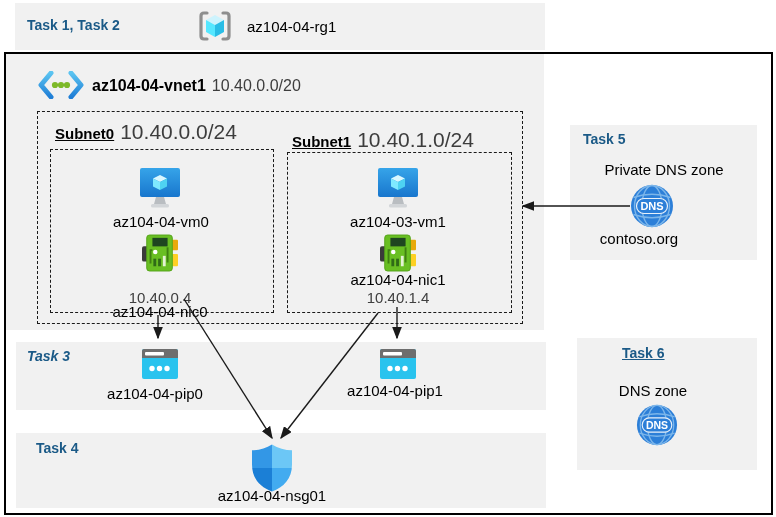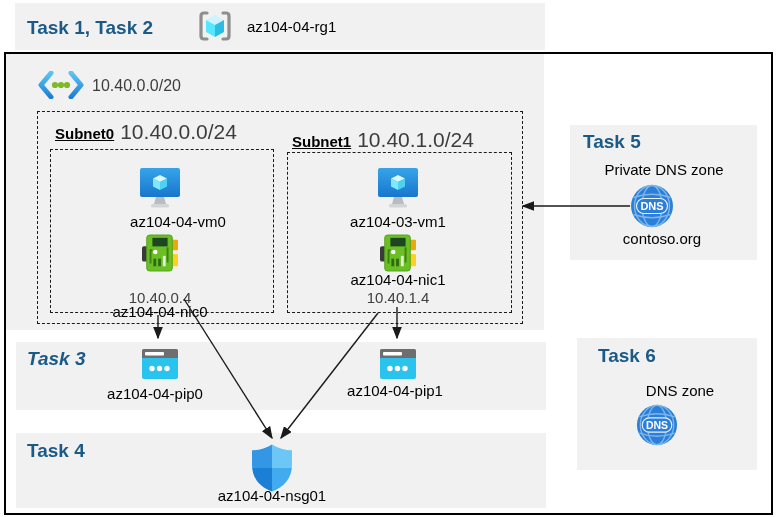--- a/index.html
+++ b/index.html
@@ -6,21 +6,21 @@
   body{
     width:776px;height:517px;position:relative;overflow:hidden;
     background:#ffffff;
     font-family:"Liberation Sans", sans-serif;
     -webkit-font-smoothing:antialiased;
   }
   .abs{position:absolute;}
   .panel{background:#f1f1f1;}
   .frame{border:2px solid #000;background:#fff;box-sizing:border-box;}
   .dashed{border:1px dashed #1a1a1a;box-sizing:border-box;}
-  .task-heading{font-size:19px;font-weight:bold;color:#1b5a87;white-space:nowrap;}
+  .task-heading{font-size:14px;font-weight:bold;color:#1b5a87;white-space:nowrap;}
   .res-label{font-size:15px;font-weight:normal;color:#000;white-space:nowrap;}
   .sec-text{font-size:15px;font-weight:normal;color:#404040;white-space:nowrap;}
   .ctr{text-align:center;}
   .row{display:flex;align-items:baseline;gap:6px;white-space:nowrap;}
   .vnet-name{font-size:16px;font-weight:bold;color:#000;}
   .vnet-cidr{font-size:16px;color:#3d3d3d;}
   .subnet-name{font-size:15px;font-weight:bold;color:#000;text-decoration:underline;}
   .subnet-cidr{font-size:21px;color:#3d3d3d;}
   svg{display:block;}
   #arrow-overlay{pointer-events:none;}
@@ -51,20 +51,21 @@
         <stop offset="1" stop-color="#1f7ed6"></stop>
     </linearGradient>
   </defs>
   <path d="M13 2 L3 14 L13 26" fill="none" stroke="url(#vng)" stroke-width="5" stroke-linecap="round" stroke-linejoin="round"></path>
   <path d="M33 2 L43 14 L33 26" fill="none" stroke="url(#vng)" stroke-width="5" stroke-linecap="round" stroke-linejoin="round"></path>
   <circle cx="17" cy="14" r="3.1" fill="#7db928"></circle>
   <circle cx="23" cy="14" r="3.1" fill="#7db928"></circle>
   <circle cx="29" cy="14" r="3.1" fill="#7db928"></circle>
 </svg>
 <div class="abs row" style="left:92px;top:77px;">
+  <span class="vnet-name">az104-04-vnet1</span>
   <span class="vnet-cidr">10.40.0.0/20</span>
 </div>
 
 <div class="abs dashed" style="left:37px;top:111px;width:486px;height:213px;"></div>
 
 <div class="abs row" style="left:55px;top:120px;">
   <span class="subnet-name">Subnet0</span>
   <span class="subnet-cidr">10.40.0.0/24</span>
 </div>
 <div class="abs dashed" style="left:50px;top:149px;width:224px;height:164px;"></div>
@@ -76,21 +77,21 @@
         <stop offset="1" stop-color="#1876cd"></stop>
     </linearGradient>
   </defs>
   <rect x="2" y="0" width="40" height="29" rx="2" fill="url(#vmg0)"></rect>
   <polygon points="22,7 29,10.5 22,14 15,10.5" fill="#d9f7ff"></polygon>
   <polygon points="15,10.5 22,14 22,22 15,18.5" fill="#7fe9ff"></polygon>
   <polygon points="29,10.5 22,14 22,22 29,18.5" fill="#4ed2f2"></polygon>
   <polygon points="18,29 26,29 28,36 16,36" fill="#b9bdc1"></polygon>
   <rect x="13" y="36" width="18" height="3.5" rx="1.5" fill="#d2d5d8"></rect>
 </svg>
-<div class="abs res-label ctr" style="left:103px;top:213px;width:150px;">az104-04-vm0</div>
+<div class="abs res-label ctr" style="left:86px;top:213px;width:150px;">az104-04-vm0</div>
 
 <svg class="abs" style="left:142px;top:234px;" width="36" height="38" viewBox="0 0 38 40">
   <rect x="0" y="13" width="8" height="16" rx="2" fill="#3a3a3a"></rect>
   <rect x="30" y="6" width="8" height="11" rx="1" fill="#e8a90a"></rect>
   <rect x="30" y="21" width="8" height="13" rx="1" fill="#fdd023"></rect>
   <rect x="5" y="1" width="27" height="38" rx="3" fill="#69bf23" stroke="#54a318" stroke-width="1"></rect>
   <rect x="11" y="4" width="16" height="9" fill="#1e4620"></rect>
   <path d="M9 31 V17 H11" fill="none" stroke="#3f8012" stroke-width="2"></path>
   <path d="M27 14 V30" fill="none" stroke="#3f8012" stroke-width="2"></path>
   <circle cx="14" cy="19" r="2.4" fill="#ffffff"></circle>
@@ -146,21 +147,21 @@
   <circle cx="22" cy="22" r="21" fill="#2c7fd8"></circle>
   <g fill="none" stroke="#7cb6ea" stroke-width="1.4">
     <ellipse cx="22" cy="22" rx="10" ry="20.5"></ellipse>
     <ellipse cx="22" cy="22" rx="17.5" ry="20.5"></ellipse>
     <path d="M3.5 13.5 Q22 7 40.5 13.5"></path>
     <path d="M3.5 30.5 Q22 37 40.5 30.5"></path>
   </g>
   <rect x="6.5" y="14.5" width="31" height="15" rx="7.5" fill="#2c7fd8" stroke="#e8f1fa" stroke-width="1.2"></rect>
   <text x="22" y="26" text-anchor="middle" font-size="11" font-weight="bold" fill="#ffffff" font-family="Liberation Sans, sans-serif">DNS</text>
 </svg>
-<div class="abs res-label ctr" style="left:576px;top:230px;width:172px;">contoso.org</div>
+<div class="abs res-label ctr" style="left:553px;top:230px;width:172px;">contoso.org</div>
 
 <div class="abs panel" style="left:16px;top:342px;width:530px;height:68px;"></div>
 <div class="abs task-heading" style="left:27px;top:348px;font-style:italic;">Task 3</div>
 
 <svg class="abs" style="left:142px;top:349px;" width="36" height="30" viewBox="0 0 36 30">
   <rect x="0" y="0" width="36" height="30" rx="2" fill="#29c3ee"></rect>
   <rect x="0" y="0" width="36" height="9" rx="2" fill="#6e6e6e"></rect>
   <rect x="0" y="7" width="36" height="2" fill="#6e6e6e"></rect>
   <rect x="3" y="3" width="19" height="3.5" rx="1" fill="#ffffff"></rect>
   <circle cx="10" cy="19.5" r="2.7" fill="#ffffff"></circle>
@@ -174,40 +175,40 @@
   <rect x="0" y="0" width="36" height="9" rx="2" fill="#6e6e6e"></rect>
   <rect x="0" y="7" width="36" height="2" fill="#6e6e6e"></rect>
   <rect x="3" y="3" width="19" height="3.5" rx="1" fill="#ffffff"></rect>
   <circle cx="10" cy="19.5" r="2.7" fill="#ffffff"></circle>
   <circle cx="17.5" cy="19.5" r="2.7" fill="#ffffff"></circle>
   <circle cx="25" cy="19.5" r="2.7" fill="#ffffff"></circle>
 </svg>
 <div class="abs res-label ctr" style="left:320px;top:382px;width:150px;">az104-04-pip1</div>
 
 <div class="abs panel" style="left:16px;top:433px;width:530px;height:75px;"></div>
-<div class="abs task-heading" style="left:27px;top:440px;text-align:center;">Task 4</div>
+<div class="abs task-heading" style="left:36px;top:440px;text-align:center;">Task 4</div>
 
 <svg class="abs" style="left:250px;top:444px;" width="44" height="48" viewBox="0 0 44 48">
   <defs>
     <clipPath id="shieldClip">
       <path d="M22 0.5 C16 4.2 9 6.3 2 6.3 V20.5 C2 35 10.5 43.2 22 47.5 C33.5 43.2 42 35 42 20.5 V6.3 C35 6.3 28 4.2 22 0.5 Z"></path>
     </clipPath>
   </defs>
   <g clip-path="url(#shieldClip)">
     <rect x="0" y="0" width="22" height="24" fill="#3397e6"></rect>
     <rect x="22" y="0" width="22" height="24" fill="#6cc7f6"></rect>
     <rect x="0" y="24" width="22" height="24" fill="#1b7fd6"></rect>
     <rect x="22" y="24" width="22" height="24" fill="#42abf0"></rect>
   </g>
 </svg>
 <div class="abs res-label ctr" style="left:197px;top:487px;width:150px;">az104-04-nsg01</div>
 
 <div class="abs panel" style="left:577px;top:338px;width:180px;height:132px;"></div>
-<div class="abs task-heading" style="left:598px;top:345px;">Task 6</div>
-<div class="abs res-label ctr" style="left:598px;top:382px;width:164px;">DNS zone</div>
+<div class="abs task-heading" style="left:622px;top:345px;text-decoration:underline;">Task 6</div>
+<div class="abs res-label ctr" style="left:571px;top:382px;width:164px;">DNS zone</div>
 <svg class="abs" style="left:636px;top:404px;" width="42" height="42" viewBox="0 0 44 44">
   <circle cx="22" cy="22" r="21" fill="#2c7fd8"></circle>
   <g fill="none" stroke="#7cb6ea" stroke-width="1.4">
     <ellipse cx="22" cy="22" rx="10" ry="20.5"></ellipse>
     <ellipse cx="22" cy="22" rx="17.5" ry="20.5"></ellipse>
     <path d="M3.5 13.5 Q22 7 40.5 13.5"></path>
     <path d="M3.5 30.5 Q22 37 40.5 30.5"></path>
   </g>
   <rect x="6.5" y="14.5" width="31" height="15" rx="7.5" fill="#2c7fd8" stroke="#e8f1fa" stroke-width="1.2"></rect>
   <text x="22" y="26" text-anchor="middle" font-size="11" font-weight="bold" fill="#ffffff" font-family="Liberation Sans, sans-serif">DNS</text>

